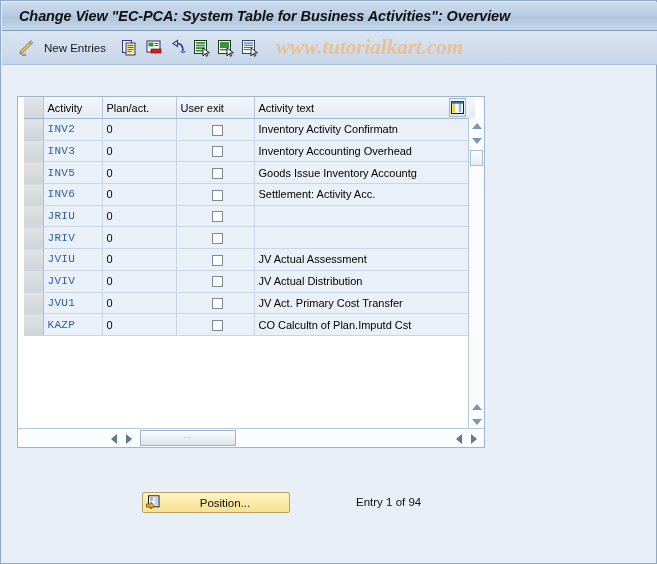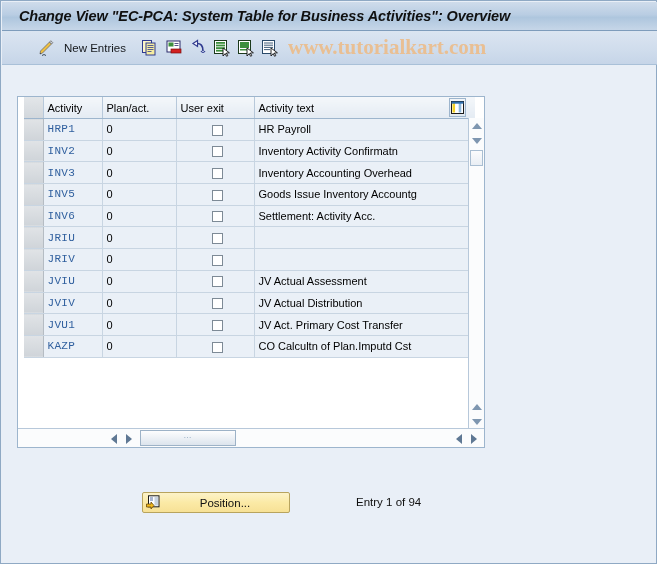--- a/index.html
+++ b/index.html
@@ -35,43 +35,44 @@
     color:#101010;
     white-space:nowrap;
     letter-spacing:-0.1px;
   }
   
   #toolbar{
     position:absolute;left:1px;top:30px;width:655px;height:34px;
     background:linear-gradient(to bottom,#dbe5f1 0%,#cfdcec 60%,#c6d5e8 100%);
     border-bottom:1px solid #a9c0d8;
     box-sizing:border-box;
-    display:flex;align-items:center;padding-left:20px;
+    display:flex;align-items:center;
   }
   .tb-icon{
     width:20px;height:20px;
     display:flex;align-items:center;justify-content:center;
     cursor:default;
     flex:0 0 auto;
   }
   #pencil-icon{margin-left:14px;}
   #new-entries{
     margin-left:8px;font-size:11.5px;color:#16191d;white-space:nowrap;cursor:default;
   }
   .tb-gap{width:14px;flex:0 0 auto;}
   .tb-sp{width:4px;flex:0 0 auto;}
   #watermark{
-    margin-left:8px;
+    margin-left:16px;
     font-family:"Liberation Serif", serif;
     font-size:21px;
     font-weight:bold;
     color:#e9bf93;
     white-space:nowrap;
     position:relative;
     z-index:0;
+    font-style:italic;
   }
   
   #table-panel{
     position:absolute;left:16px;top:95px;width:468px;height:352px;
     background:#ffffff;
     border:1px solid #9db5cd;
     box-sizing:border-box;
   }
   #grid{
     position:absolute;left:6px;top:0;width:451px;height:332px;
@@ -323,27 +324,20 @@
             <th class="sel-head"></th>
             <th>Activity</th>
             <th>Plan/act.</th>
             <th>User exit</th>
             <th>Activity text</th>
           </tr>
         </thead>
         <tbody id="grid-body">
             <tr>
               <td class="sel-cell"></td>
-              <td class="act-cell">HRP1</td>
-              <td class="plan-cell">0</td>
-              <td class="ue-cell"><span class="cbx"></span></td>
-              <td class="text-cell">HR Payroll</td>
-            </tr>
-            <tr>
-              <td class="sel-cell"></td>
               <td class="act-cell">INV2</td>
               <td class="plan-cell">0</td>
               <td class="ue-cell"><span class="cbx"></span></td>
               <td class="text-cell">Inventory Activity Confirmatn</td>
             </tr>
             <tr>
               <td class="sel-cell"></td>
               <td class="act-cell">INV3</td>
               <td class="plan-cell">0</td>
               <td class="ue-cell"><span class="cbx"></span></td>

